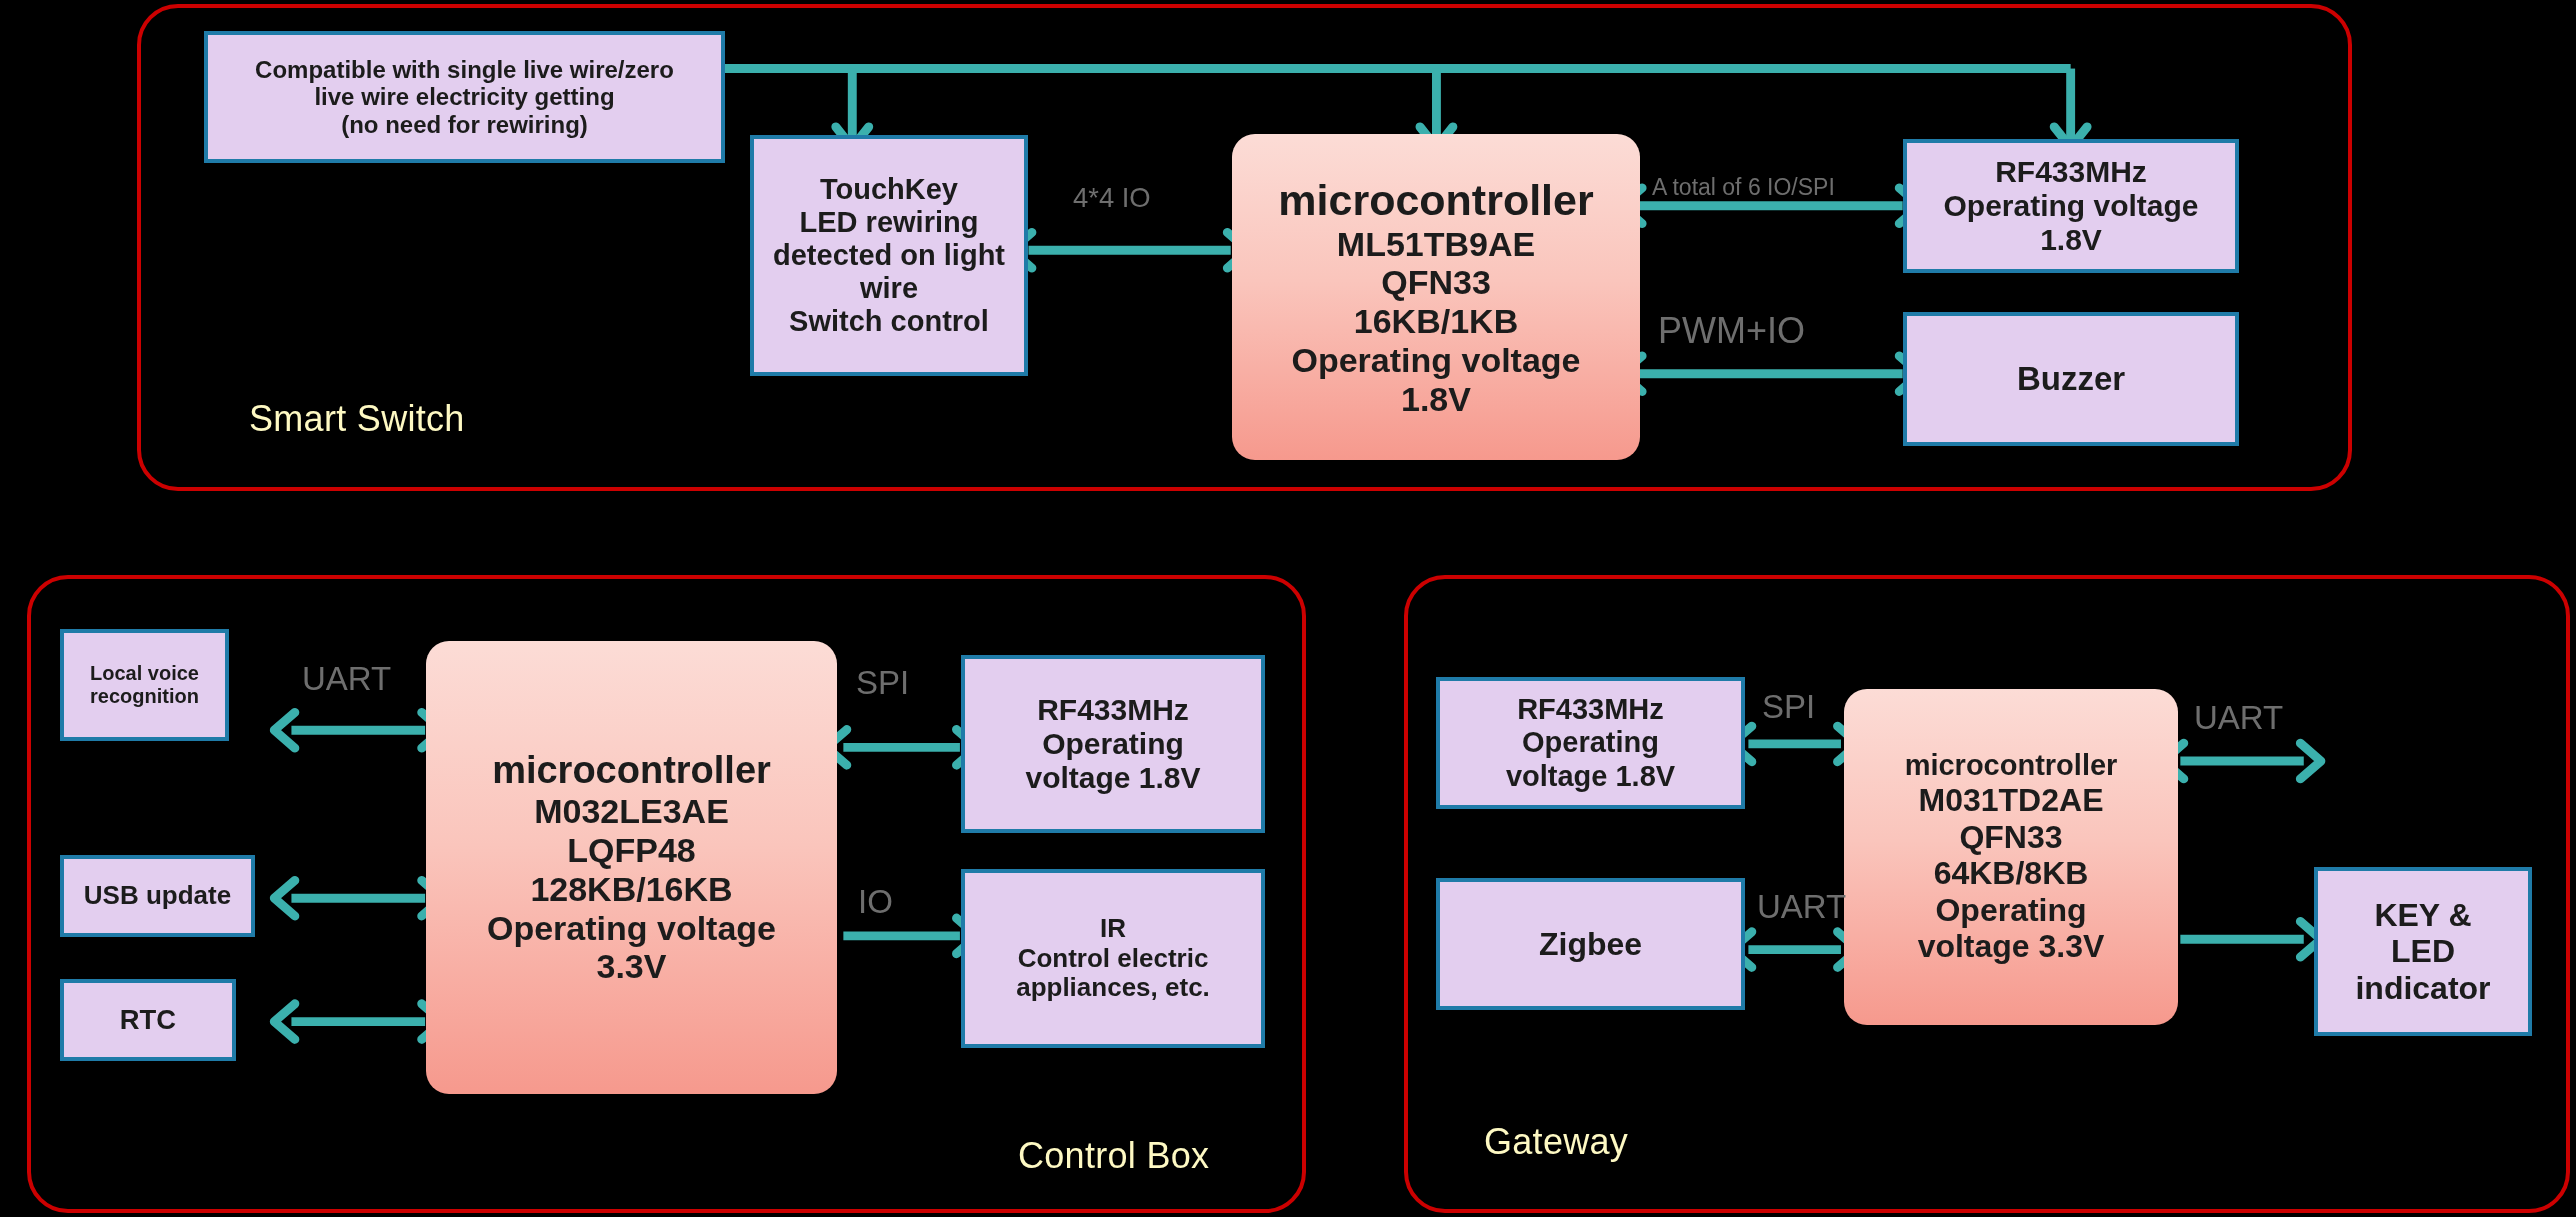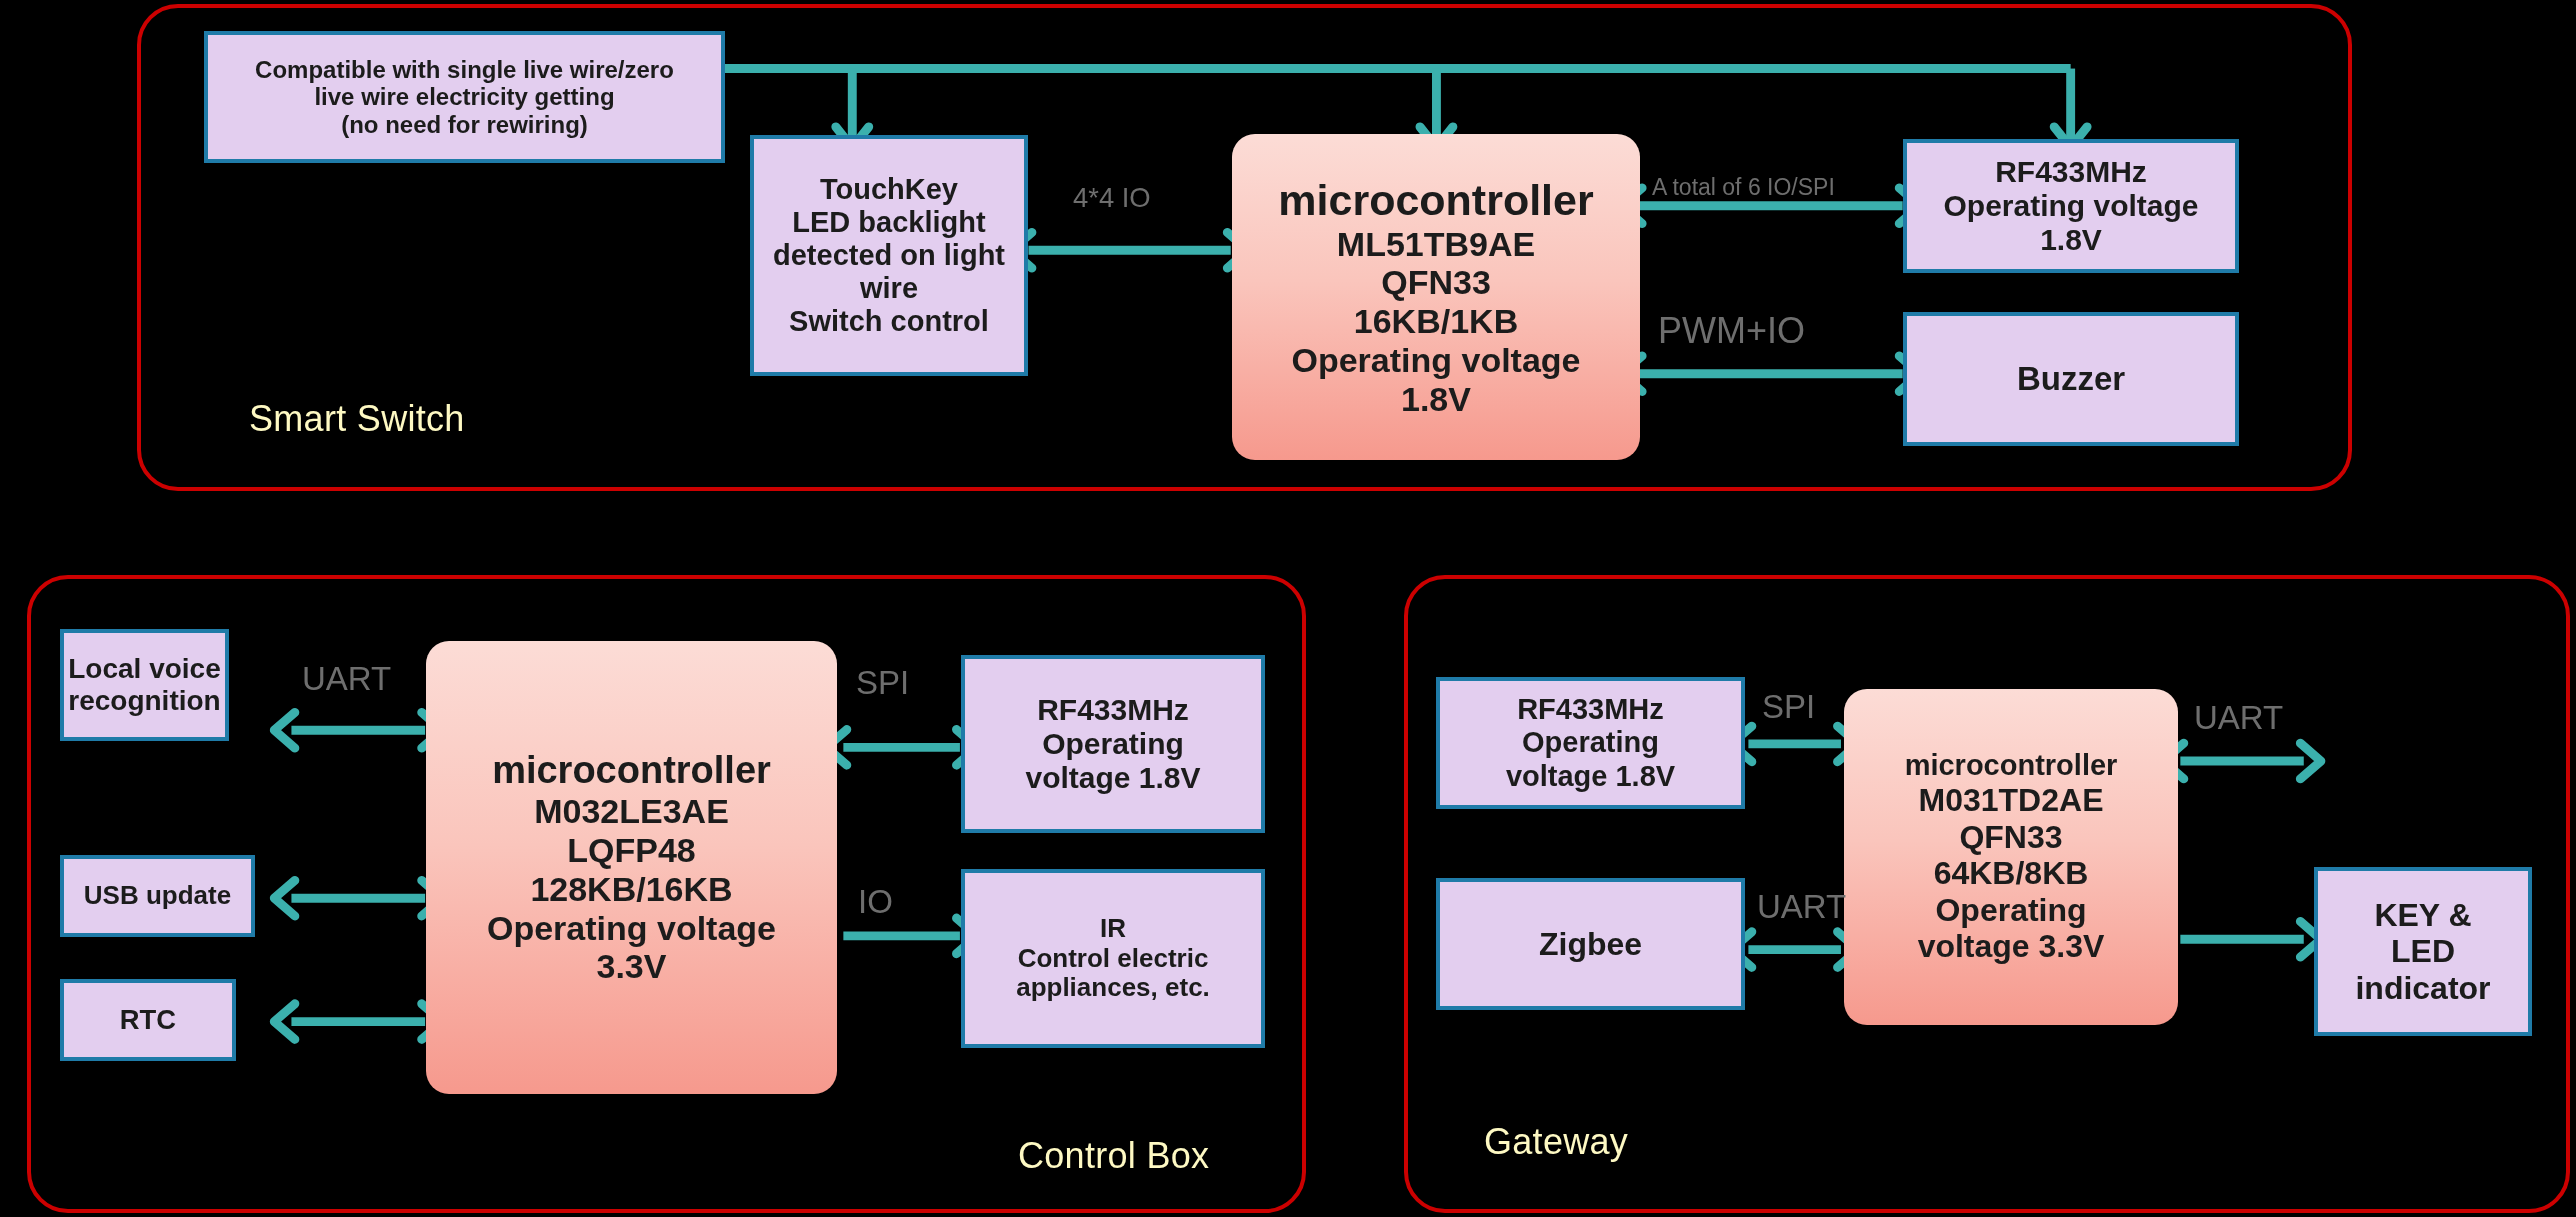--- a/index.html
+++ b/index.html
@@ -116,21 +116,21 @@
   <div class="group-label" style="left:1484px;top:1121px;">Gateway</div>
 
   <div class="node lav" style="left:204px;top:31px;width:521px;height:132px;font-size:24px;padding:2.7px 12.3px;">
     <span class="ln">Compatible with single live wire/zero</span>
     <span class="ln">live wire electricity getting</span>
     <span class="ln">(no need for rewiring)</span>
   </div>
 
   <div class="node lav" style="left:750px;top:135px;width:278px;height:241px;font-size:29px;padding:2.7px 6.9px;">
     <span class="ln">TouchKey</span>
-    <span class="ln">LED backlight</span>
+    <span class="ln">LED rewiring</span>
     <span class="ln">detected on light</span>
     <span class="ln">wire</span>
     <span class="ln">Switch control</span>
   </div>
 
   <div class="node mcu" style="left:1232px;top:134px;width:408px;height:326px;font-size:34px;padding:4.1px 8.2px;">
     <span class="ttl" style="font-size:43px;">microcontroller</span>
     <span class="ln">ML51TB9AE</span>
     <span class="ln">QFN33</span>
     <span class="ln">16KB/1KB</span>
@@ -145,21 +145,21 @@
   </div>
 
   <div class="node lav" style="left:1903px;top:312px;width:336px;height:134px;font-size:33px;padding:2.7px 6.9px;">
     <span class="ln">Buzzer</span>
   </div>
 
   <div class="sig" style="left:1073px;top:182px;">4*4 IO</div>
   <div class="sig" style="left:1652px;top:138px;font-size:23px;margin-top:36px;">A total of 6 IO/SPI</div>
   <div class="sig" style="left:1658px;top:310px;font-size:36px;">PWM+IO</div>
 
-  <div class="node lav" style="left:60px;top:629px;width:169px;height:112px;font-size:28px;padding:1.4px 4.1px;">
+  <div class="node lav" style="left:60px;top:629px;width:169px;height:112px;font-size:20px;padding:1.4px 4.1px;">
     <span class="ln">Local voice</span>
     <span class="ln">recognition</span>
   </div>
 
   <div class="node lav" style="left:60px;top:855px;width:195px;height:82px;font-size:26px;padding:1.4px 4.1px;">
     <span class="ln">USB update</span>
   </div>
 
   <div class="node lav" style="left:60px;top:979px;width:176px;height:82px;font-size:27.4px;padding:1.4px 4.1px;">
     <span class="ln">RTC</span>

